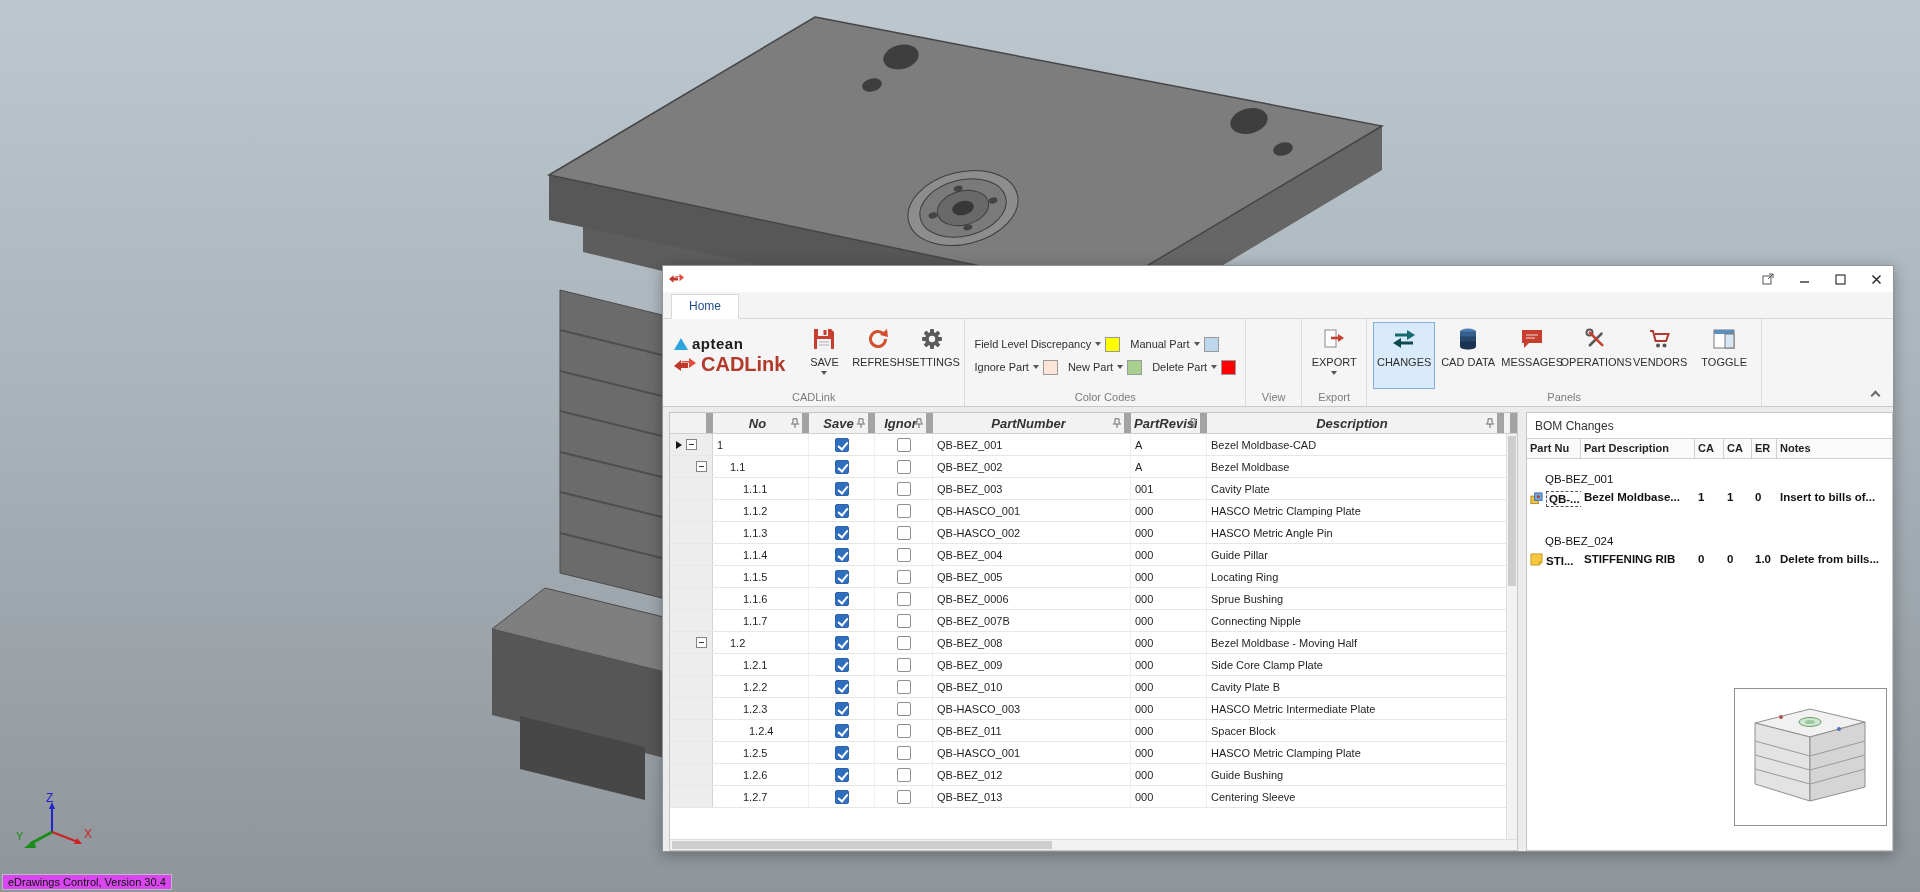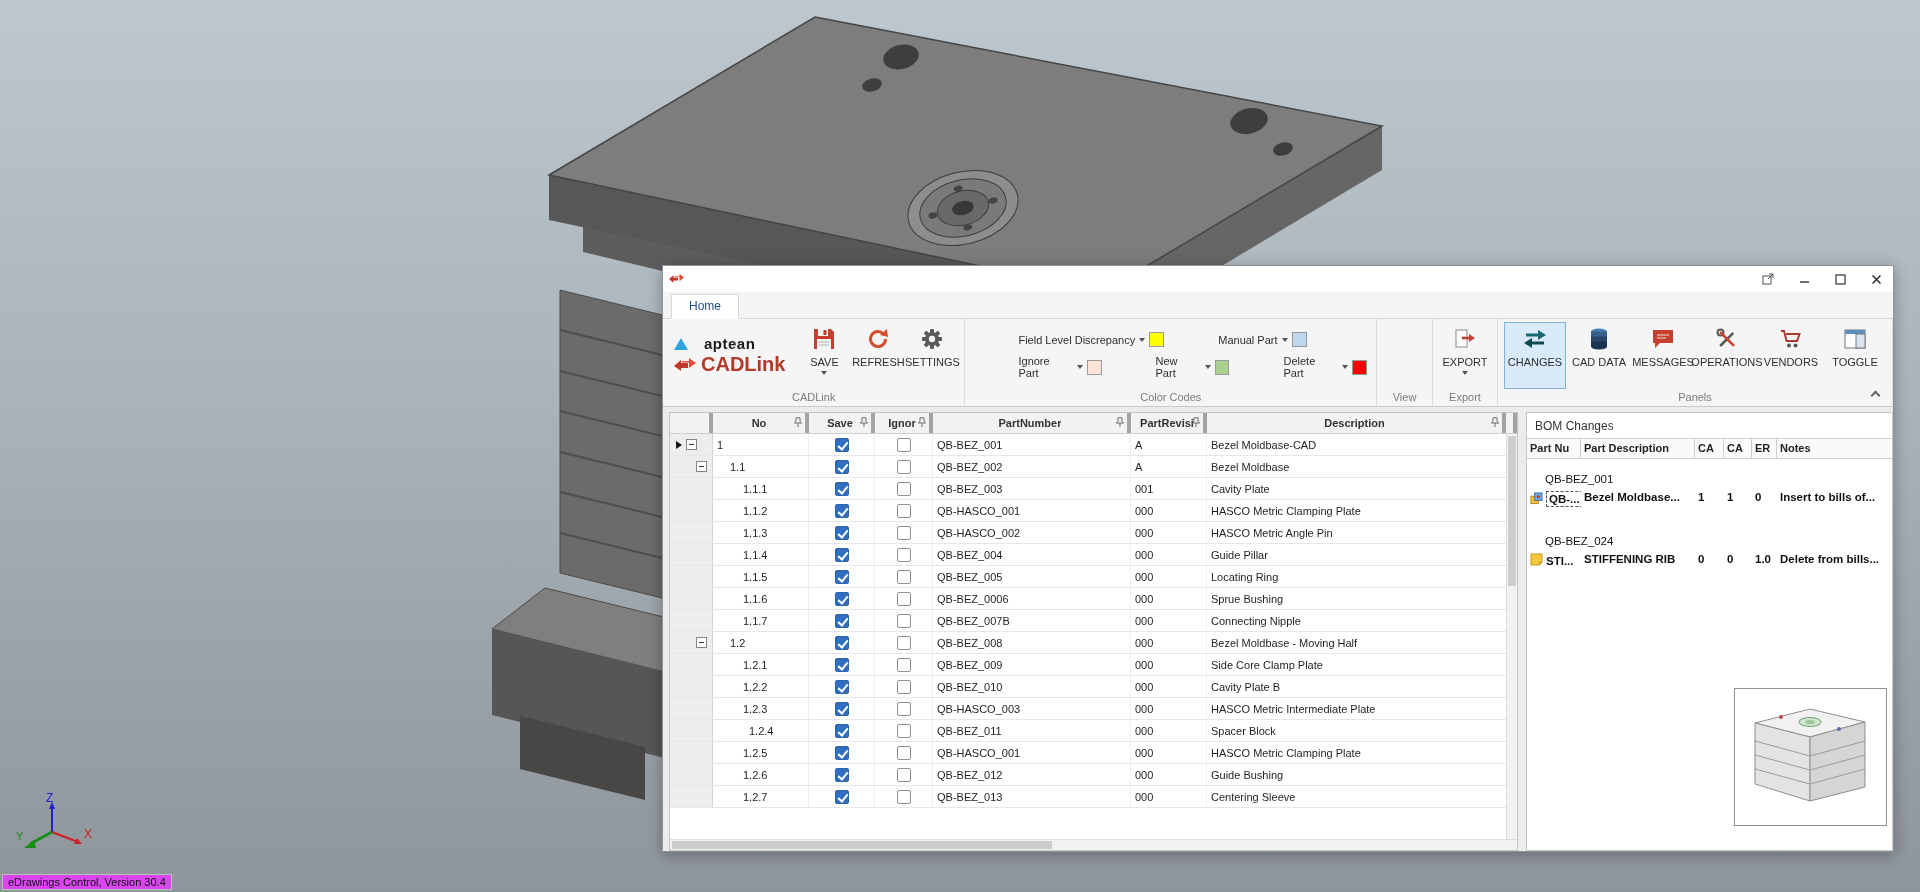--- a/index.html
+++ b/index.html
@@ -28,50 +28,50 @@
   .tab-active { background:#fff; border:1px solid #d8d8d8; border-bottom:1px solid #fff;
     margin-bottom:-1px; padding:4px 17px 5px; font-size:12px; color:#1f4e8c; }
 
   
   .ribbon { height:88px; background:#f5f5f5; display:flex; position:relative; border-bottom:1px solid #c9c9c9; flex:0 0 auto; }
   .rgroup { display:flex; flex-direction:column; border-right:1px solid #dcdcdc; }
   .rgroup-content { flex:1; display:flex; align-items:stretch; padding:3px 5px 0; }
   .rgroup-label { height:17px; line-height:16px; text-align:center; font-size:11px; color:#7b7b7b; }
 
   .logo-block { display:flex; flex-direction:column; justify-content:center; padding:0 12px 0 6px; }
-  .logo-line1 { display:flex; align-items:center; gap:16px; font-weight:bold; font-size:15px; color:#1c1c1c; letter-spacing:.5px; }
+  .logo-line1 { display:flex; align-items:center; gap:4px; font-weight:bold; font-size:15px; color:#1c1c1c; letter-spacing:.5px; }
   .logo-tri { width:0; height:0; border-left:7px solid transparent; border-right:7px solid transparent; border-bottom:12px solid #2da4dc; }
   .logo-line2 { display:flex; align-items:center; gap:5px; font-weight:bold; font-size:20px; color:#b23a2a; margin-top:1px; }
 
   .big-btn { width:52px; display:flex; flex-direction:column; align-items:center; justify-content:flex-start;
     padding-top:2px; margin:0 1px; border:1px solid transparent; cursor:default; }
   .big-btn.active { background:#d9eafa; border-color:#7fb2e0; }
   .big-btn .bb-icon { width:28px; height:28px; display:flex; align-items:center; justify-content:center; }
   .big-btn .bb-label { font-size:11px; color:#2e2e2e; margin-top:3px; white-space:nowrap; }
   .caret-down { width:0; height:0; border-left:3.5px solid transparent; border-right:3.5px solid transparent;
     border-top:4px solid #555; display:inline-block; }
   .bb-caret { margin-top:3px; }
 
   .cc-rows { display:flex; flex-direction:column; justify-content:center; gap:8px; padding:0 4px; }
   .cc-row { display:flex; align-items:center; gap:10px; }
-  .cc-item { display:flex; align-items:center; gap:4px; font-size:11px; color:#2e2e2e; cursor:default;margin-left:44px; }
+  .cc-item { display:flex; align-items:center; gap:4px; font-size:11px; color:#2e2e2e; cursor:default; }
   .cc-swatch { width:15px; height:15px; border:1px solid #9a9a9a; display:inline-block; }
 
   .ribbon-collapse { position:absolute; right:10px; bottom:5px; width:16px; height:14px;
     display:flex; align-items:center; justify-content:center; cursor:default; }
   .chev-up { width:7px; height:7px; border-left:2px solid #666; border-top:2px solid #666; transform:rotate(45deg); margin-top:3px; }
 
   
   .content { flex:1; display:flex; min-height:0; background:#ececec; padding:5px 0 0 6px; }
 
   .grid-area { width:849px; flex:0 0 849px; display:flex; flex-direction:column; background:#fff;
     border:1px solid #c5c5c5; }
   .grid-header { display:flex; height:21px; background:#f2f2f2; border-bottom:1px solid #cfcfcf; flex:0 0 auto; }
-  .hcell { display:flex; align-items:center; justify-content:center; gap:3px; font-size:11px; font-weight:bold;
-    color:#333; border-right:4px solid #a3a3a3; position:relative; padding:0 3px; }
+  .hcell { display:flex; align-items:center; justify-content:center; gap:3px; font-size:13px; font-weight:bold;
+    color:#333; border-right:7px solid #a3a3a3; position:relative; padding:0 3px;font-style:italic; }
   .hcell .hlabel { overflow:hidden; white-space:nowrap; }
   .hcell .pin-wrap { position:absolute; right:2px; top:4px; }
   .grid-body { flex:1; display:flex; min-height:0; }
   .rows-col { flex:1; overflow:hidden; }
   .grid-row { display:flex; height:22px; border-bottom:1px solid #e7e7e7; background:#fff; }
   .cell { border-right:1px solid #efefef; display:flex; align-items:center; font-size:11px; color:#1f1f1f;
     overflow:hidden; white-space:nowrap; padding:0 4px; }
   .cell-gutter { background:#ededed; border-right:1px solid #d4d4d4; padding:0 2px; display:flex; align-items:center; }
   .indicator-box { width:14px; display:flex; justify-content:center; }
   .row-marker { width:0; height:0; border-left:6px solid #151515; border-top:4.5px solid transparent; border-bottom:4.5px solid transparent; }

